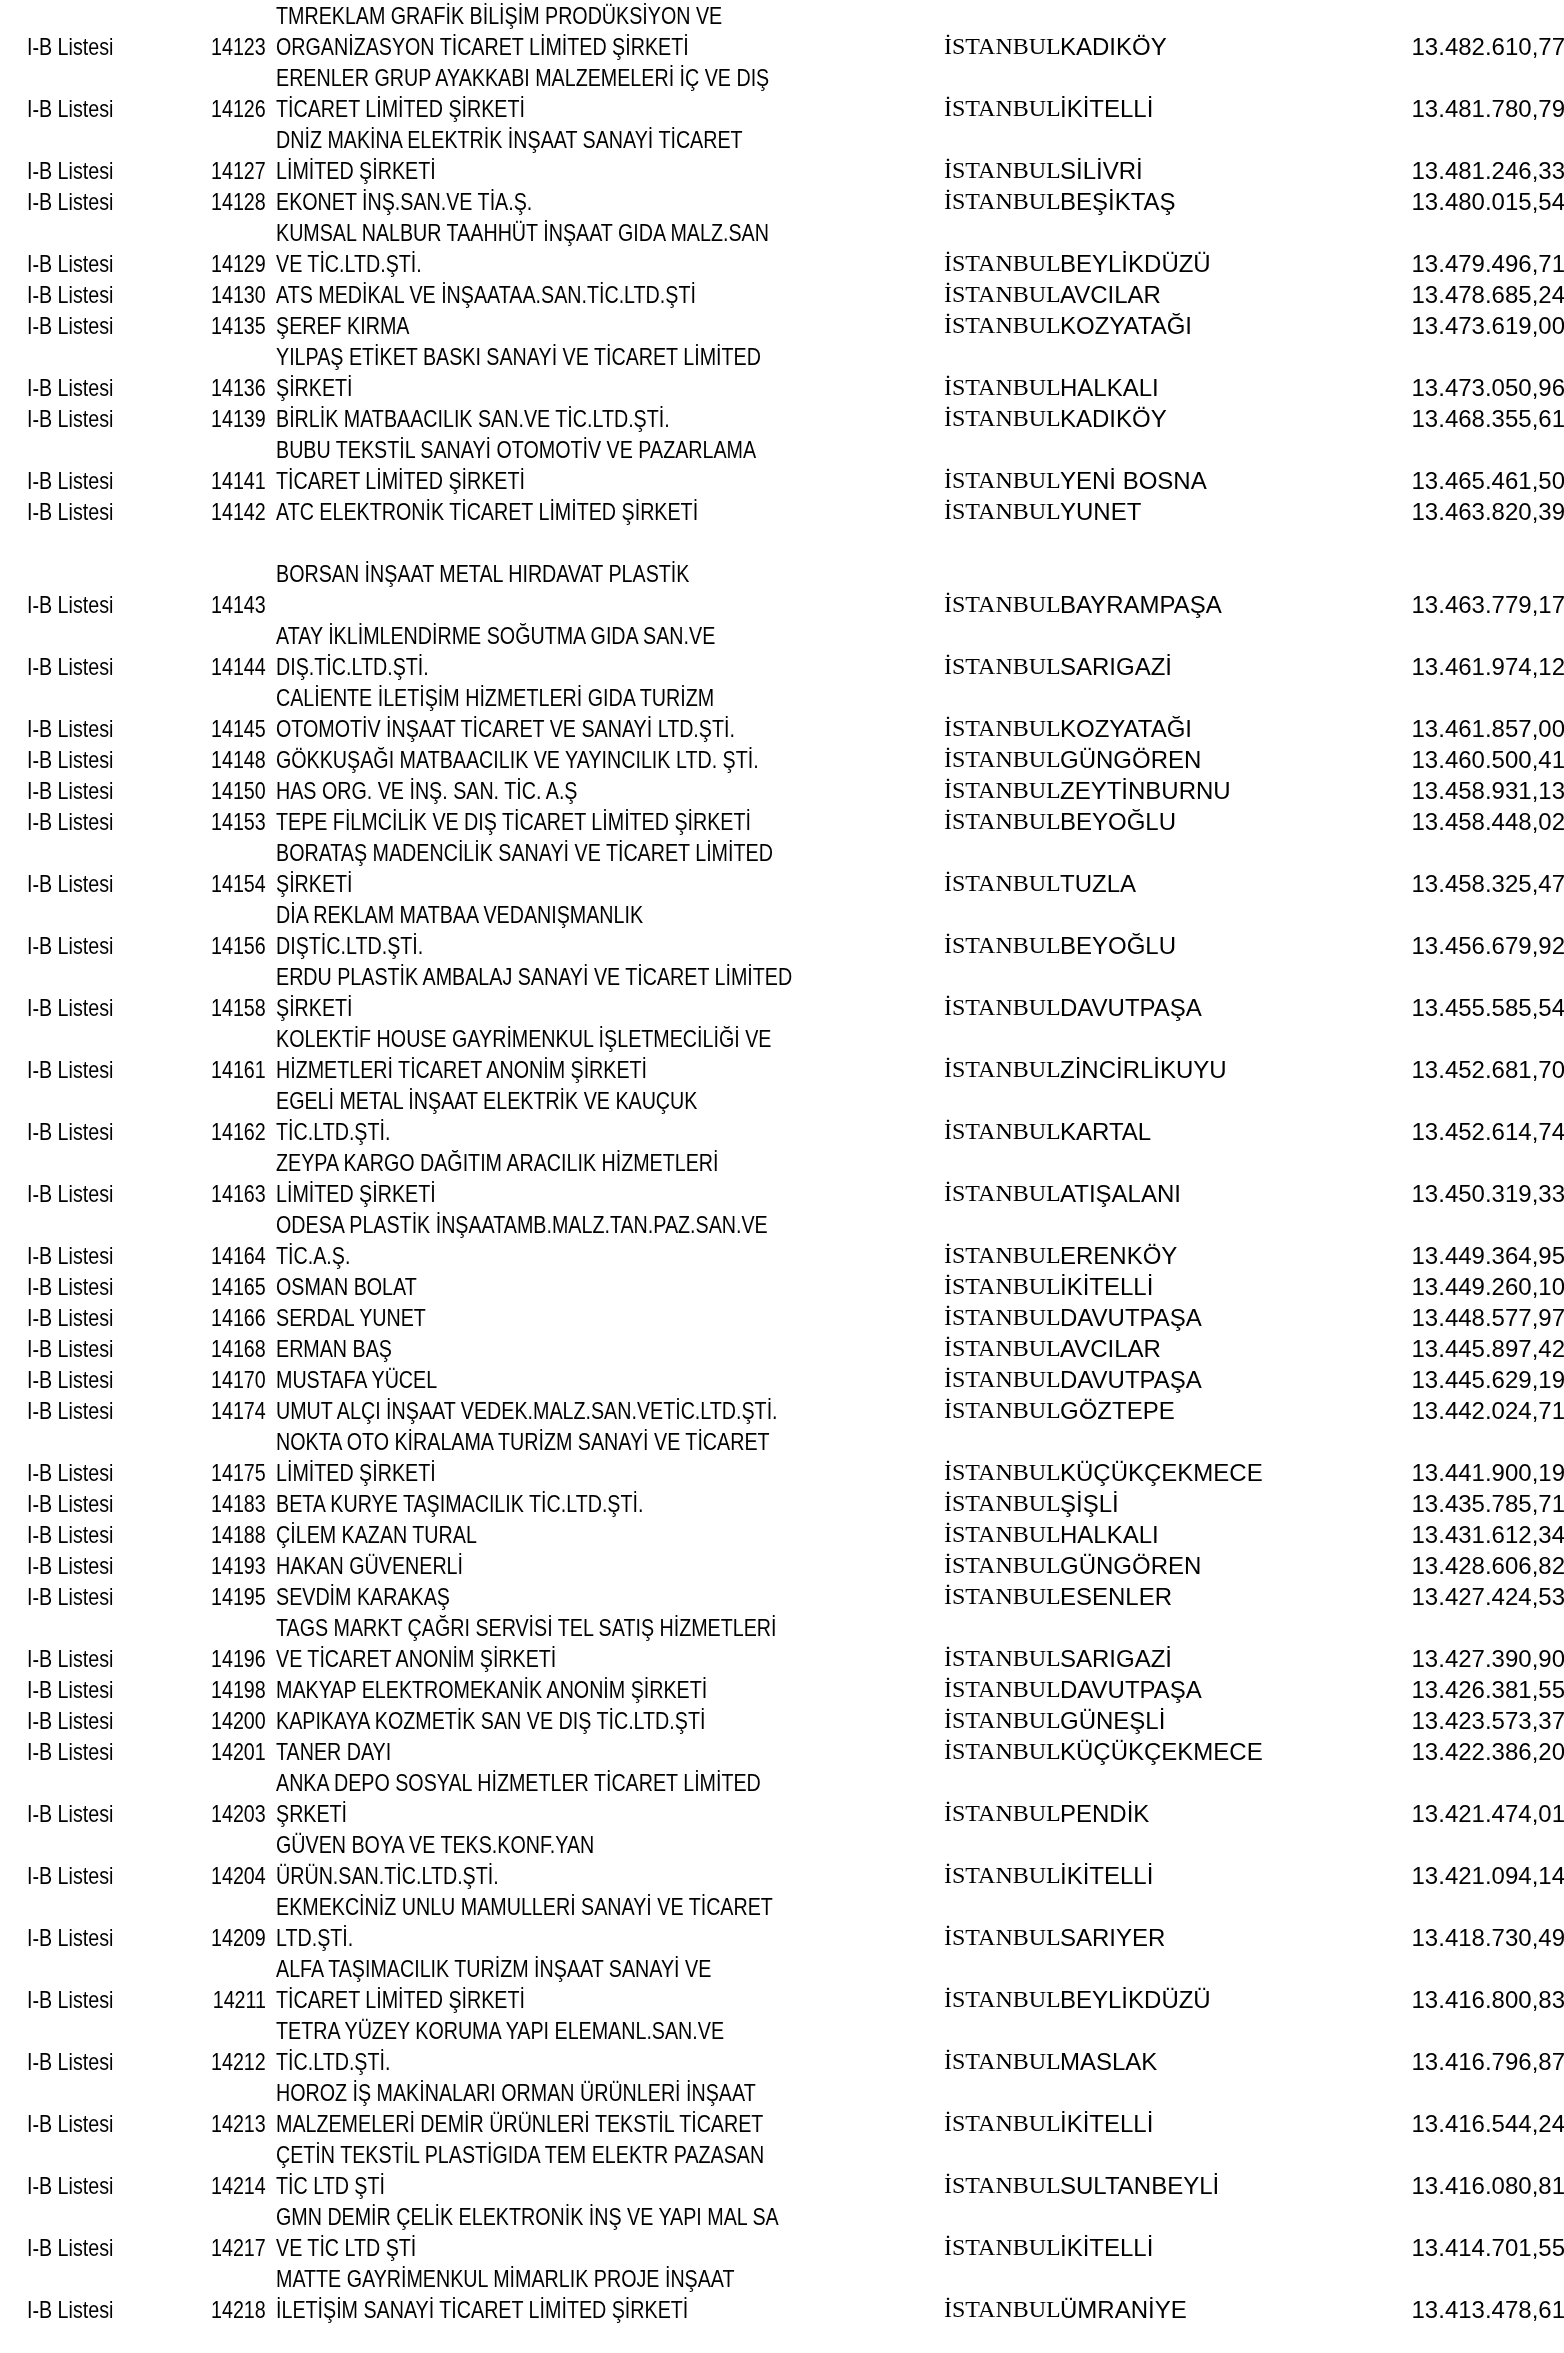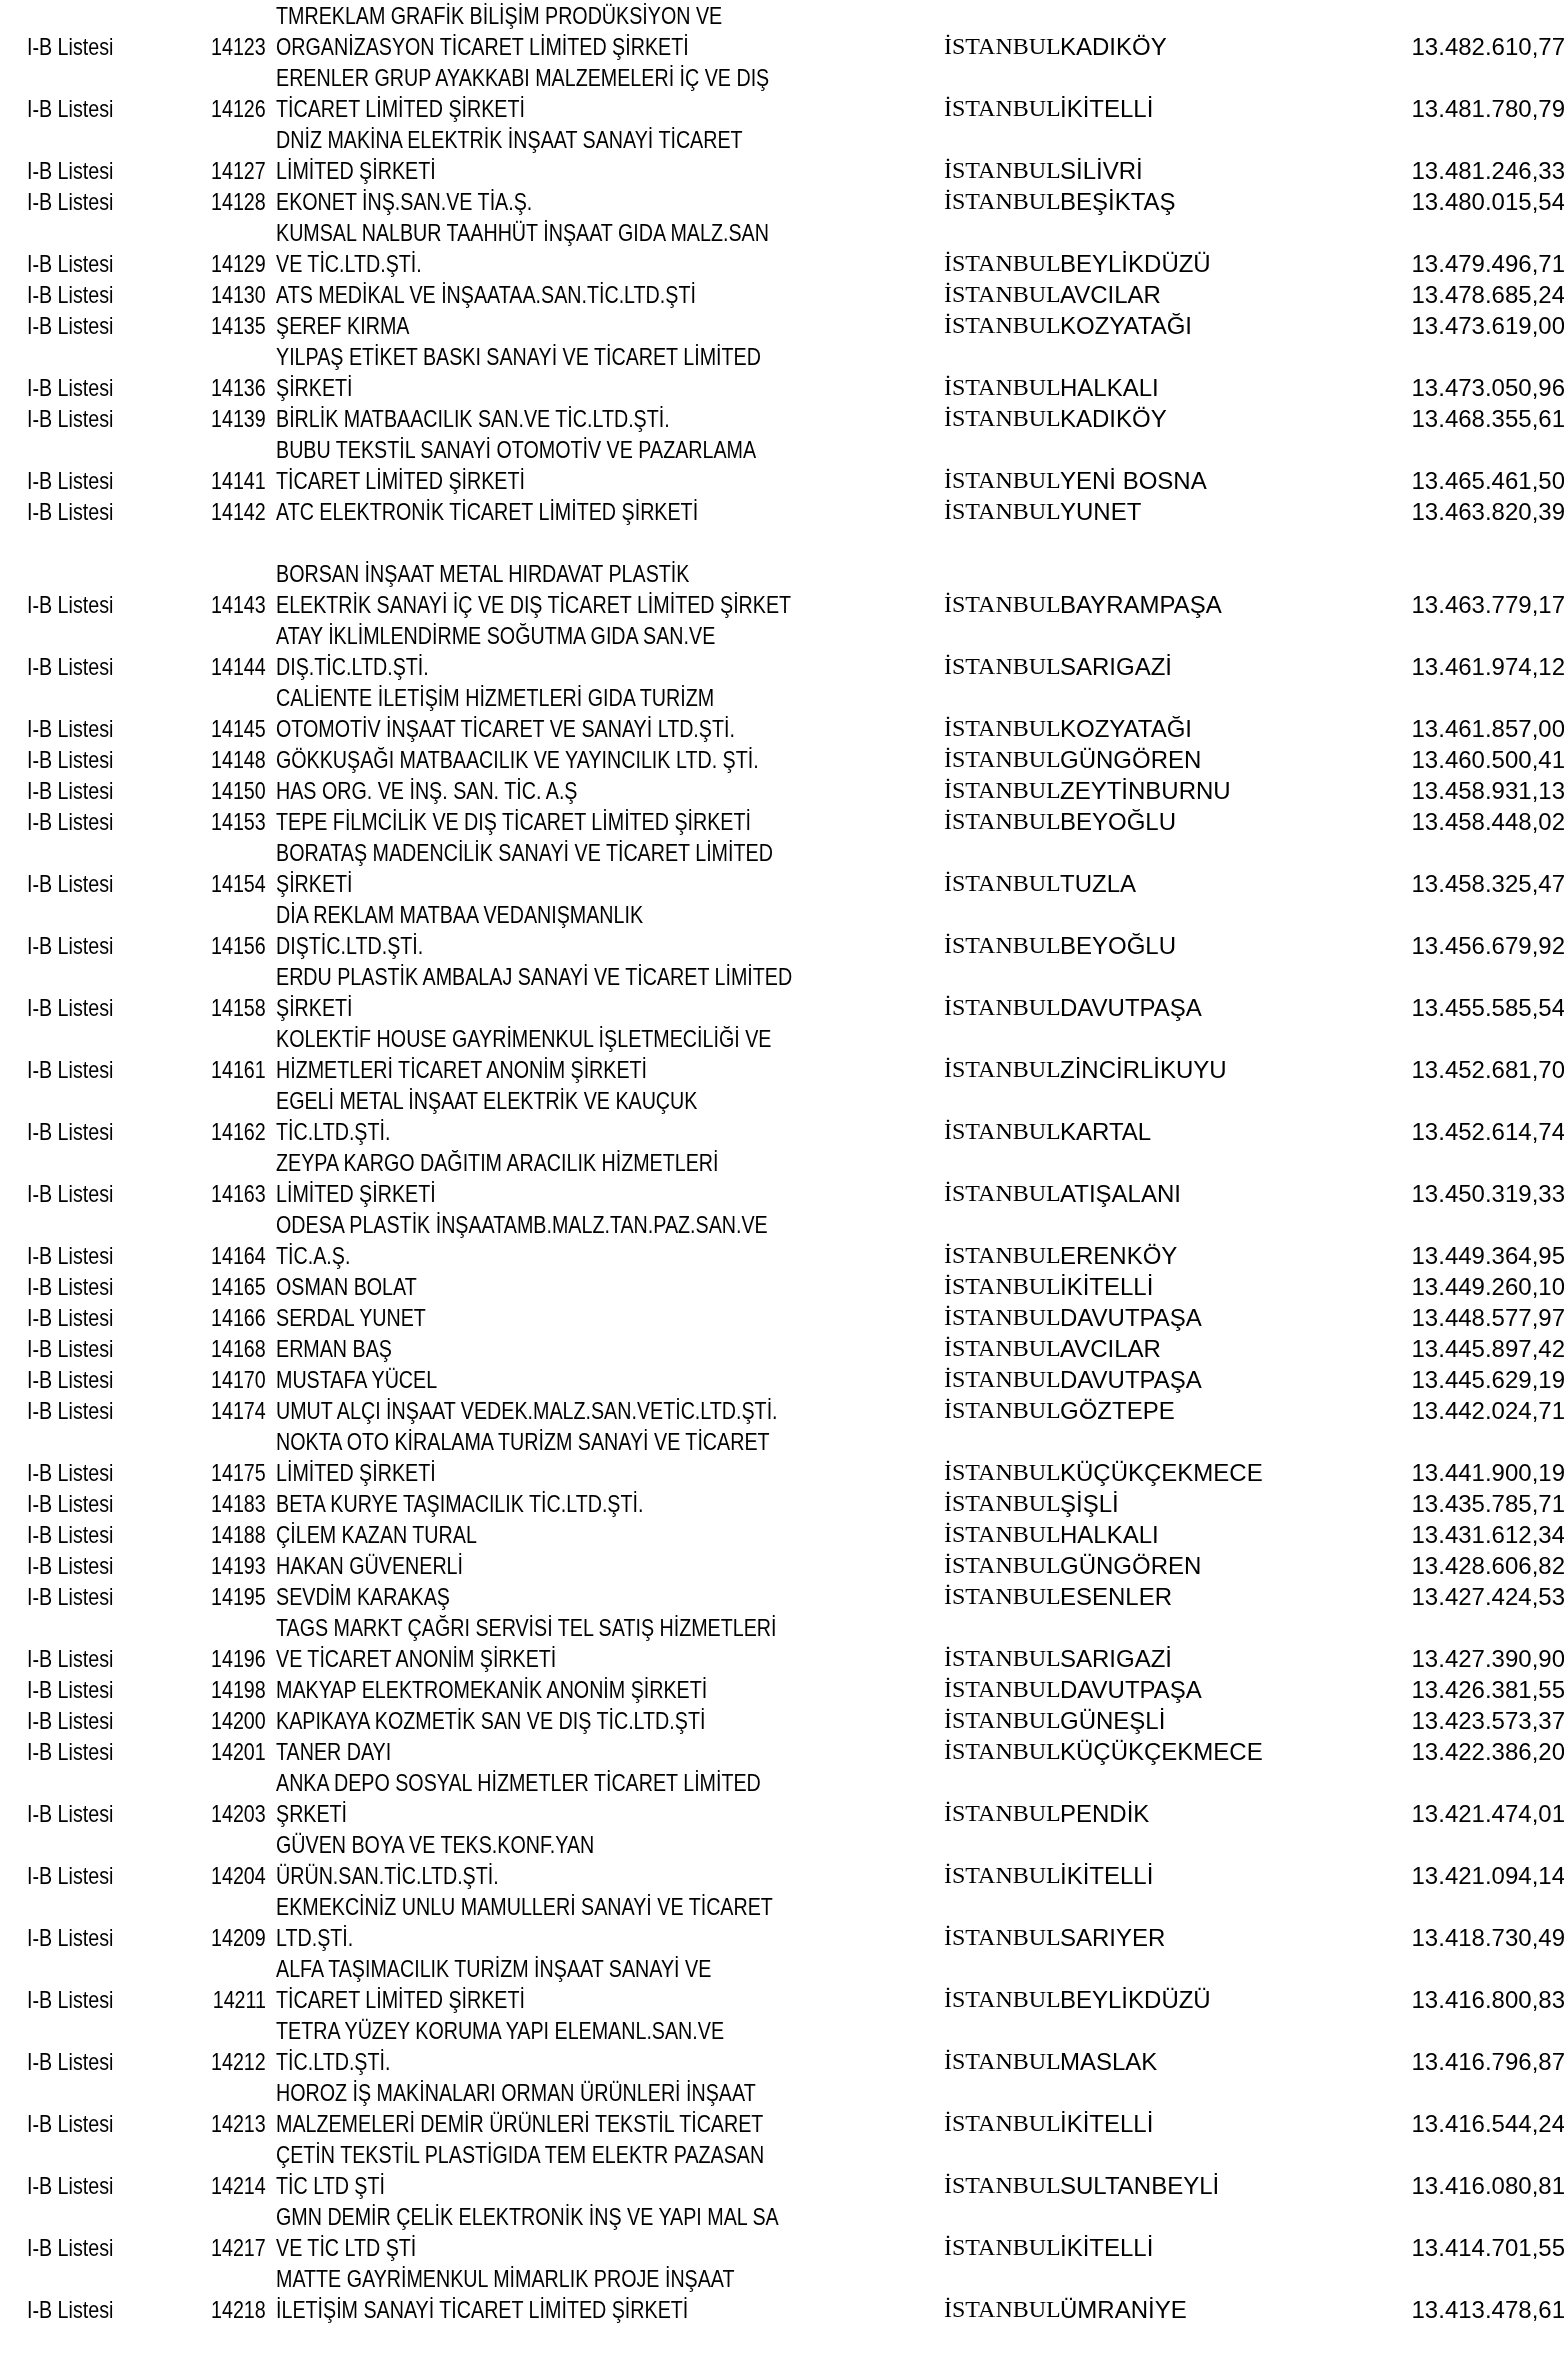--- a/index.html
+++ b/index.html
@@ -151,21 +151,20 @@
       </div>
     </div>
     <div class="row">
       <div class="line">
         <div class="cell c-name"><span class="cond"></span></div>
       </div>
       <div class="line">
         <div class="cell c-name"><span class="cond">BORSAN İNŞAAT METAL HIRDAVAT PLASTİK</span></div>
       </div>
       <div class="line">
-        <div class="cell c-name"><span class="cond">ELEKTRİK SANAYİ İÇ VE DIŞ TİCARET LİMİTED ŞİRKET</span></div>
         <div class="cell c-list"><span class="cond">I-B Listesi</span></div>
         <div class="cell c-no"><span class="cond-r">14143</span></div>
         <div class="cell c-city"><span>İSTANBUL</span></div>
         <div class="cell c-dist"><span>BAYRAMPAŞA</span></div>
         <div class="cell c-amt"><span>13.463.779,17</span></div>
       </div>
     </div>
     <div class="row">
       <div class="line">
         <div class="cell c-name"><span class="cond">ATAY İKLİMLENDİRME SOĞUTMA GIDA SAN.VE</span></div>

